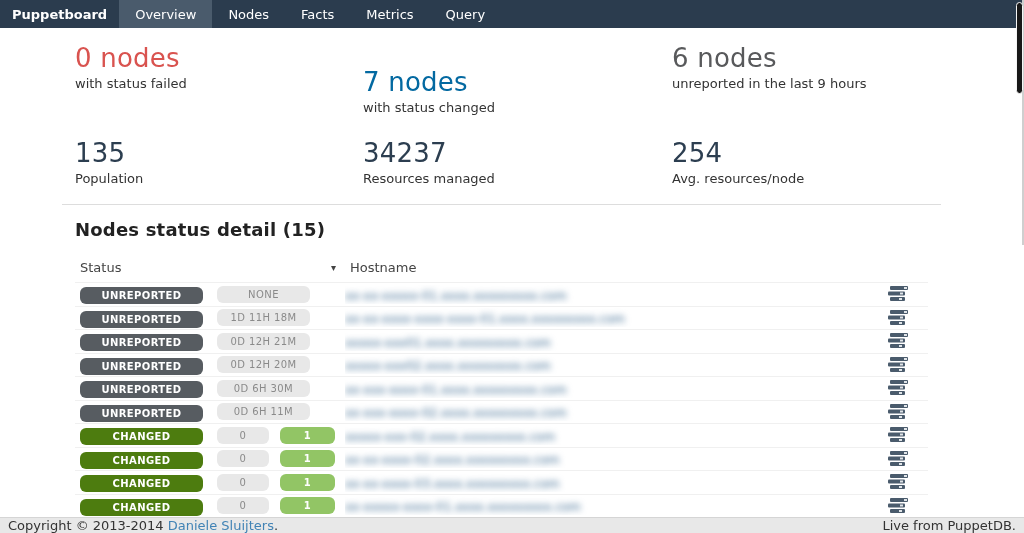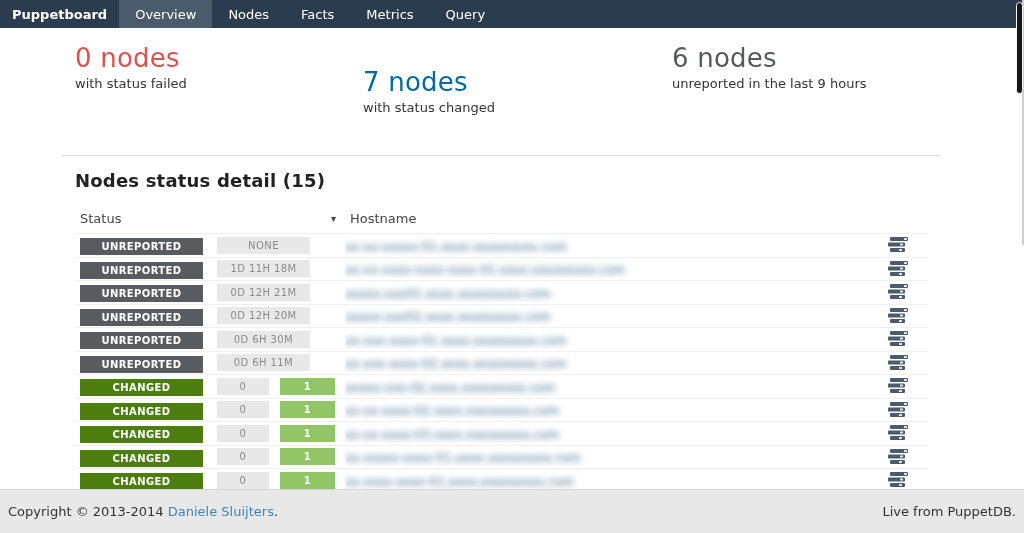--- a/index.html
+++ b/index.html
@@ -106,21 +106,21 @@
   }
   .cell-status { width: 142px; padding-left: 5px; }
   .cell-second { width: 128px; display: flex; }
   .cell-host { flex: 1; overflow: hidden; white-space: nowrap; }
   .cell-icon { width: 46px; display: flex; justify-content: flex-start; padding-left: 6px; }
 
   .badge {
     display: inline-block;
     height: 17px;
     line-height: 17px;
-    border-radius: 0;
+    border-radius: 6px;
     font-size: 10px;
     font-weight: bold;
     text-align: center;
     letter-spacing: 0.4px;
   }
   .badge.status-badge { width: 123px; }
   .badge.dark  { background: #575c61; color: #fff; }
   .badge.green { background: #4d7c0f; color: #fff; }
   .badge.lightgray { background: #e8e8e8; color: #8a8a8a; font-weight: normal; }
   .badge.time { width: 93px; }
@@ -135,21 +135,21 @@
     cursor: pointer;
   }
 
   .node-icon { filter: blur(0.7px); cursor: pointer; display: inline-block; }
 
   
   .footer {
     position: fixed;
     left: 0; bottom: 0;
     width: 1024px;
-    height: 44px;
+    height: 16px;
     background: #e8e8e8;
     border-top: 1px solid #d5d5d5;
     display: flex;
     align-items: center;
     justify-content: space-between;
     padding: 0 8px;
     font-size: 13px;
     color: #333;
     z-index: 5;
   }
@@ -193,20 +193,34 @@
         <div class="big red">0 nodes</div>
         <div class="sub">with status failed</div>
       </div>
       <div class="stat">
         <div class="big green">7 nodes</div>
         <div class="sub">with status changed</div>
       </div>
       <div class="stat">
         <div class="big gray">6 nodes</div>
         <div class="sub">unreported in the last 9 hours</div>
+      </div>
+    </div>
+    <div class="stats-grid second">
+      <div class="stat">
+        <div class="big navy">135</div>
+        <div class="sub">Population</div>
+      </div>
+      <div class="stat">
+        <div class="big navy">34237</div>
+        <div class="sub">Resources managed</div>
+      </div>
+      <div class="stat">
+        <div class="big navy">254</div>
+        <div class="sub">Avg. resources/node</div>
       </div>
     </div>
   </div>
 
   <div class="detail">
     <h2>Nodes status detail (15)</h2>
 
     <div class="table">
       <div class="thead">
         <div class="col-status">

